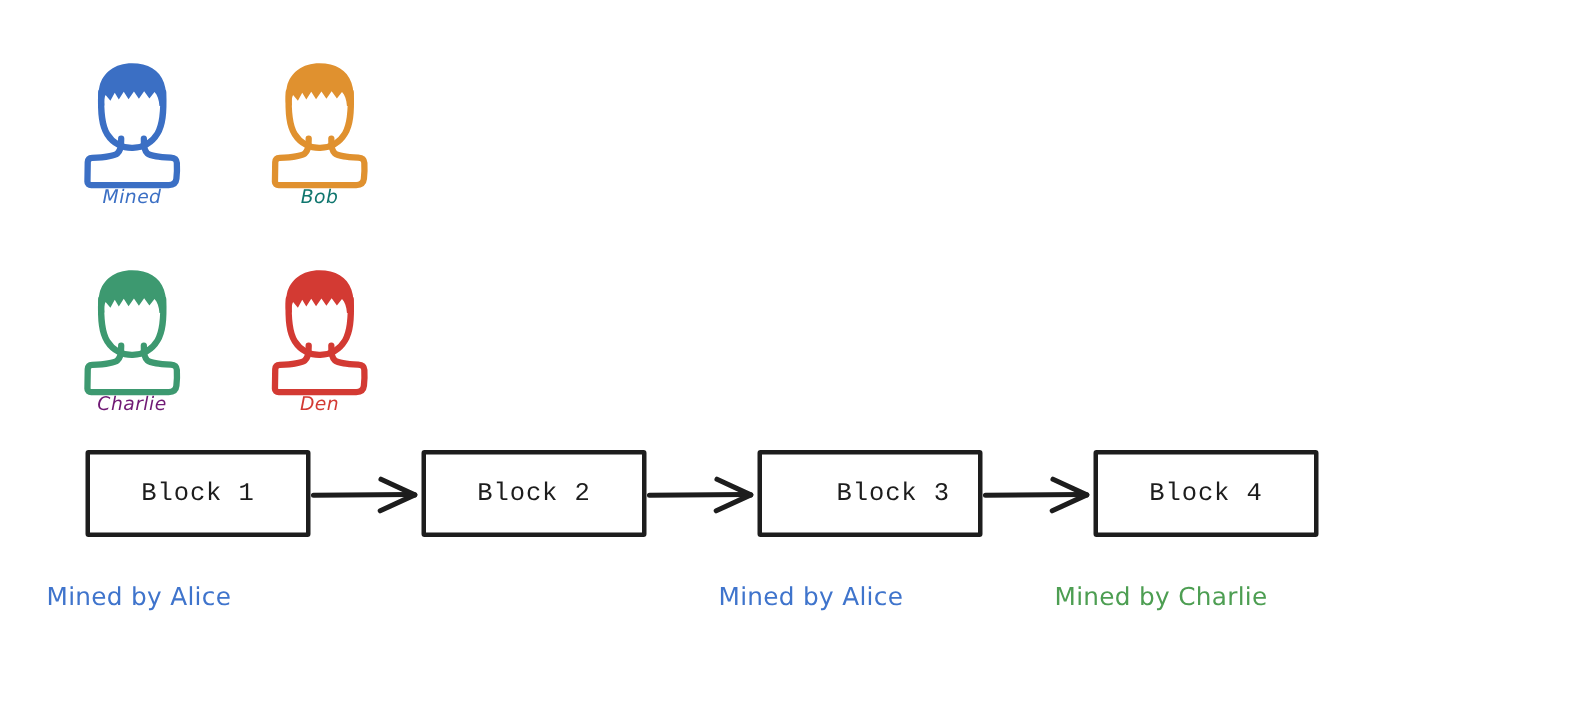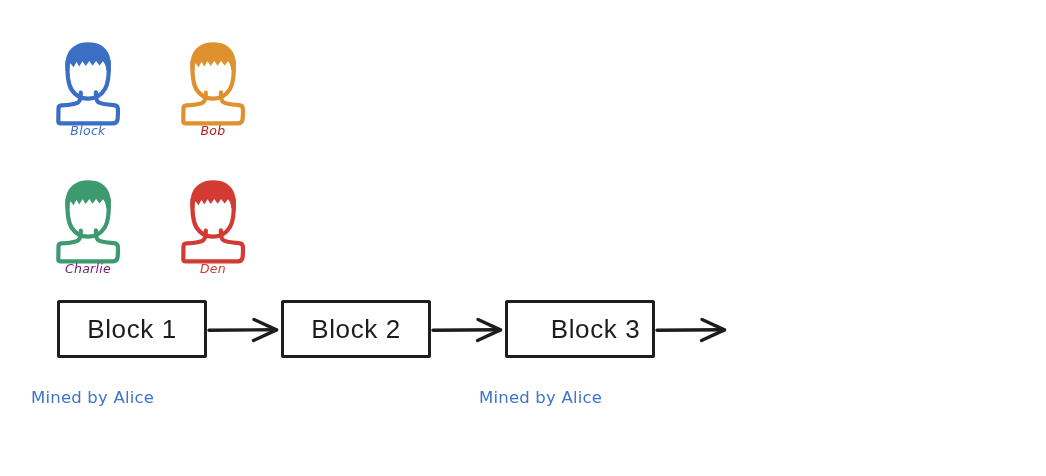--- a/index.html
+++ b/index.html
@@ -63,24 +63,24 @@
     width: 150px;
     height: 58px;
     border: 3.5px solid #1d1d1d;
     border-radius: 2px;
     background: #ffffff;
     display: flex;
     align-items: center;
     justify-content: center;
   }
   .block-label {
-    font-size: 26px;
+    font-size: 17px;
     color: #1d1d1d;
     letter-spacing: 0.6px;
-    font-family: Liberation Sans, sans-serif;
+    font-family: Liberation Mono, monospace;
     white-space: nowrap;
   }
   .block-caption {
     position: absolute;
     top: 88px;
     left: -26px;
     width: 202px;
     font-size: 16.5px;
     letter-spacing: 0.2px;
     font-family: "DejaVu Sans", sans-serif;
@@ -127,21 +127,21 @@
              C24.3 32.2 24.5 29.9 25.4 28.3
              L28.6 32.2 L31.5 26.8 L34.2 31.4 L37.5 26.2
              L40.7 31.1 L44.3 26.0 L47.6 30.8 L51.1 25.9
              L54.6 30.6 L58.0 26.3
              C59.9 28.4 61.0 31.4 61.3 35.6
              L65.3 35.7
              C66.0 30.1 65.9 24.8 64.3 20.2
              C61.3 11.7 53.7 7.2 43 7.2 Z"></path>
   </svg>
         </div>
-        <div class="avatar-label" style="color: rgb(59, 111, 196);">Block</div>
+        <div class="avatar-label" style="color: rgb(59, 111, 196);">Mined</div>
       </div>
       <div class="avatar" style="left: 170px; top: 35px;">
         <div>
   <svg viewBox="0 0 86 92" xmlns="http://www.w3.org/2000/svg">
     <g fill="none" stroke="#e0912f" stroke-width="4.2" stroke-linecap="round" stroke-linejoin="round">
 
       <path d="M22.5 26.5 C22 41 23 49 26.5 54.5 C30.5 60.8 37 63.8 43.5 63.6
                C50 63.4 56.3 60.2 60 54 C63.4 48.3 64.3 40.5 63.8 26.5"></path>
 
       <path d="M35.8 57.5 C35.9 62.8 35.4 65.6 33.2 67.3
@@ -162,21 +162,21 @@
              C24.3 32.2 24.5 29.9 25.4 28.3
              L28.6 32.2 L31.5 26.8 L34.2 31.4 L37.5 26.2
              L40.7 31.1 L44.3 26.0 L47.6 30.8 L51.1 25.9
              L54.6 30.6 L58.0 26.3
              C59.9 28.4 61.0 31.4 61.3 35.6
              L65.3 35.7
              C66.0 30.1 65.9 24.8 64.3 20.2
              C61.3 11.7 53.7 7.2 43 7.2 Z"></path>
   </svg>
         </div>
-        <div class="avatar-label" style="color: #b91c1c;">Bob</div>
+        <div class="avatar-label" style="color: #0f766e;">Bob</div>
       </div>
       <div class="avatar" style="left: 45px; top: 173px;">
         <div>
   <svg viewBox="0 0 86 92" xmlns="http://www.w3.org/2000/svg">
     <g fill="none" stroke="#3d9970" stroke-width="4.2" stroke-linecap="round" stroke-linejoin="round">
 
       <path d="M22.5 26.5 C22 41 23 49 26.5 54.5 C30.5 60.8 37 63.8 43.5 63.6
                C50 63.4 56.3 60.2 60 54 C63.4 48.3 64.3 40.5 63.8 26.5"></path>
 
       <path d="M35.8 57.5 C35.9 62.8 35.4 65.6 33.2 67.3
@@ -281,15 +281,21 @@
       </div>
       <div class="arrow" style="left: 655px;">
   <svg viewBox="0 0 78 26" xmlns="http://www.w3.org/2000/svg">
     <g fill="none" stroke="#1d1d1d" stroke-width="3.4" stroke-linecap="round" stroke-linejoin="round">
       <path d="M2 13.2 L66 12.7"></path>
       <path d="M47 2.5 L69.5 12.9"></path>
       <path d="M69.5 12.9 L46.5 23.5"></path>
     </g>
   </svg>
       </div>
+      <div class="block-wrap" style="left: 729px;">
+        <div class="block-box" style="border-color: rgb(29, 29, 29);">
+          <div class="block-label">Block 4</div>
+        </div>
+        <div class="block-caption" style="color: rgb(77, 158, 82);">Mined by Charlie</div>
+      </div>
     </div>
 
 </div>
 
 </body></html>

